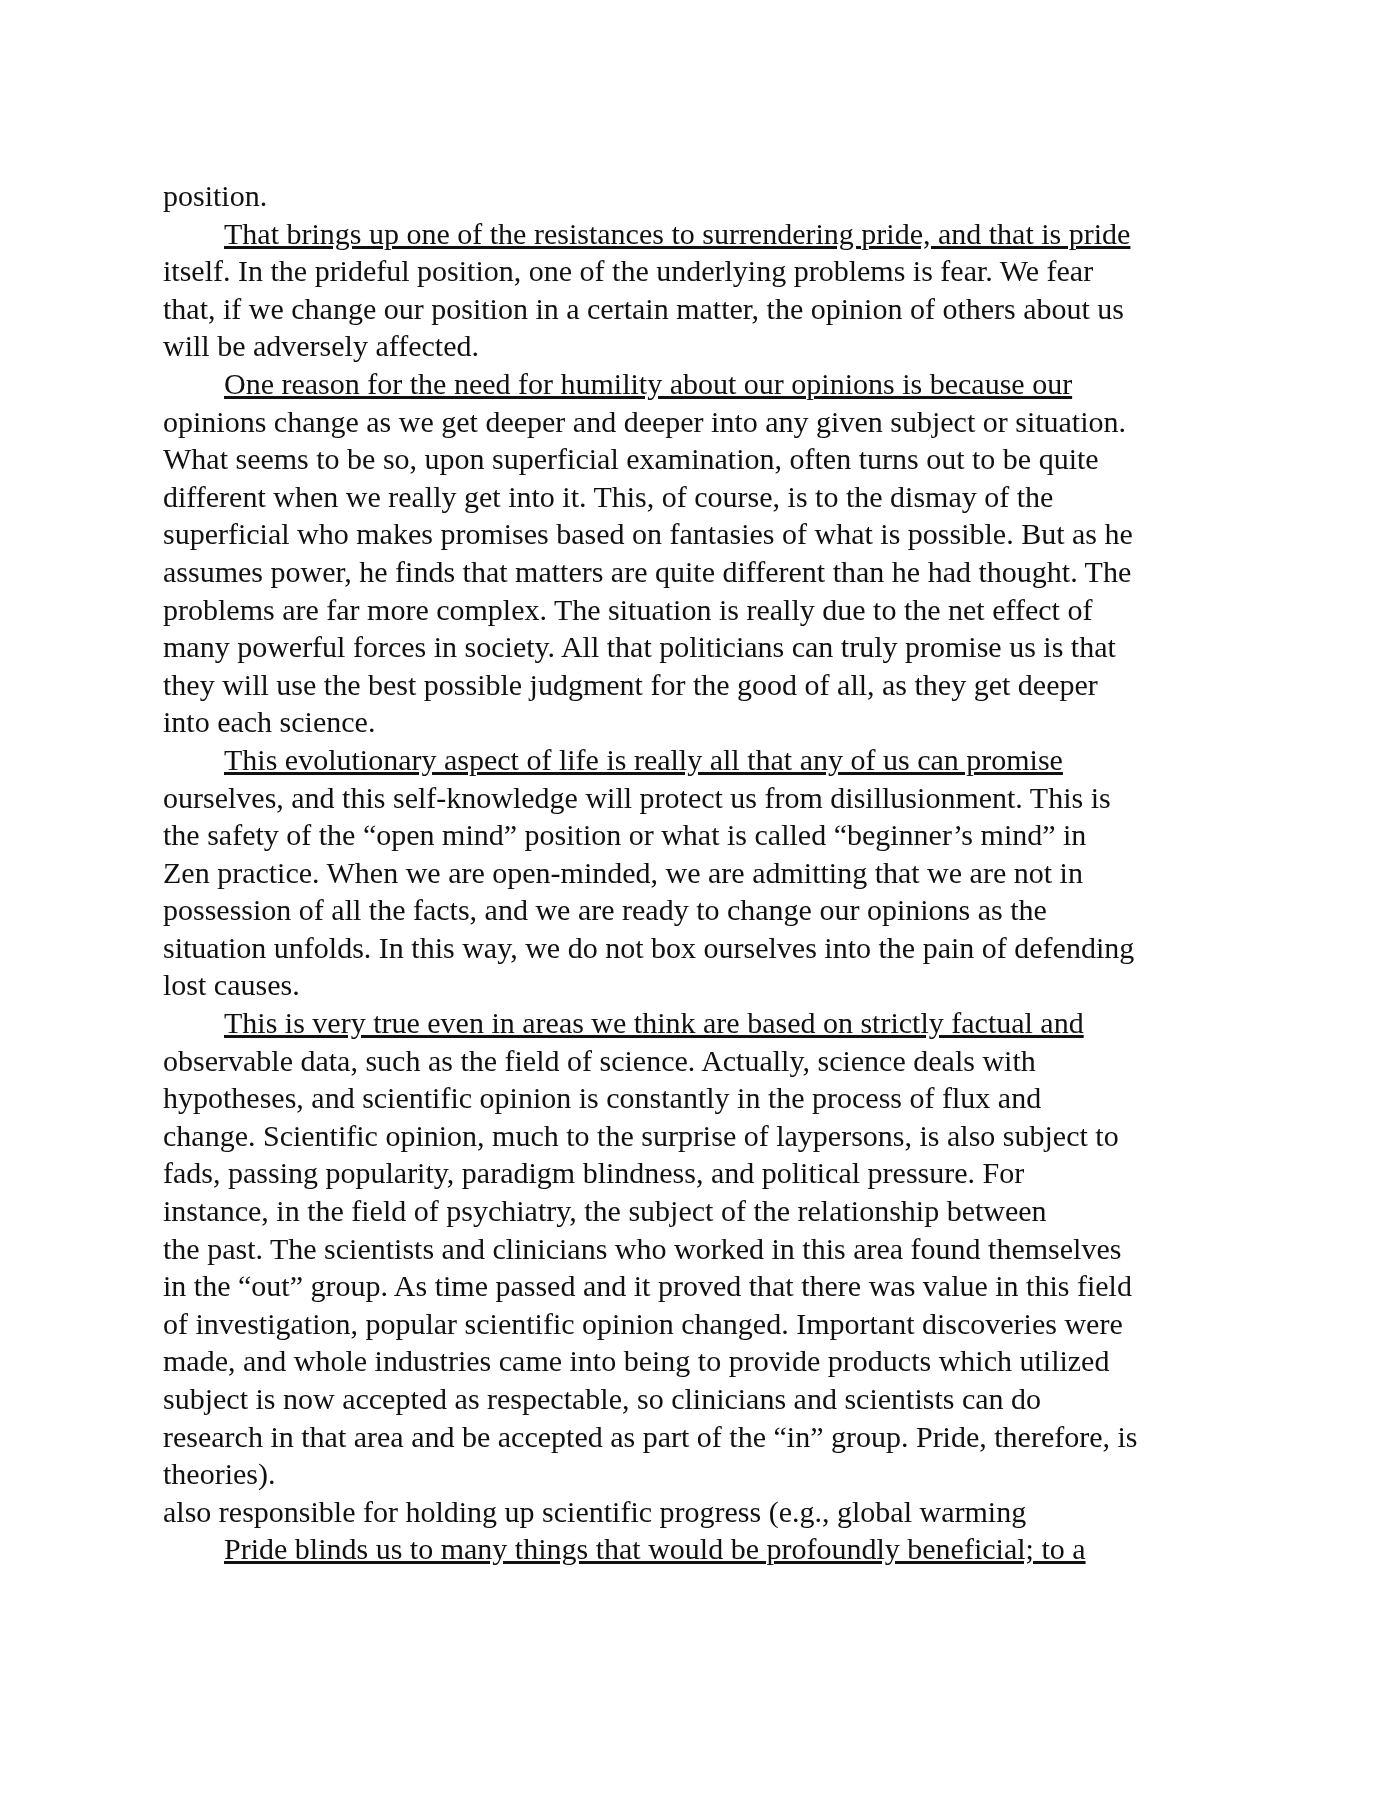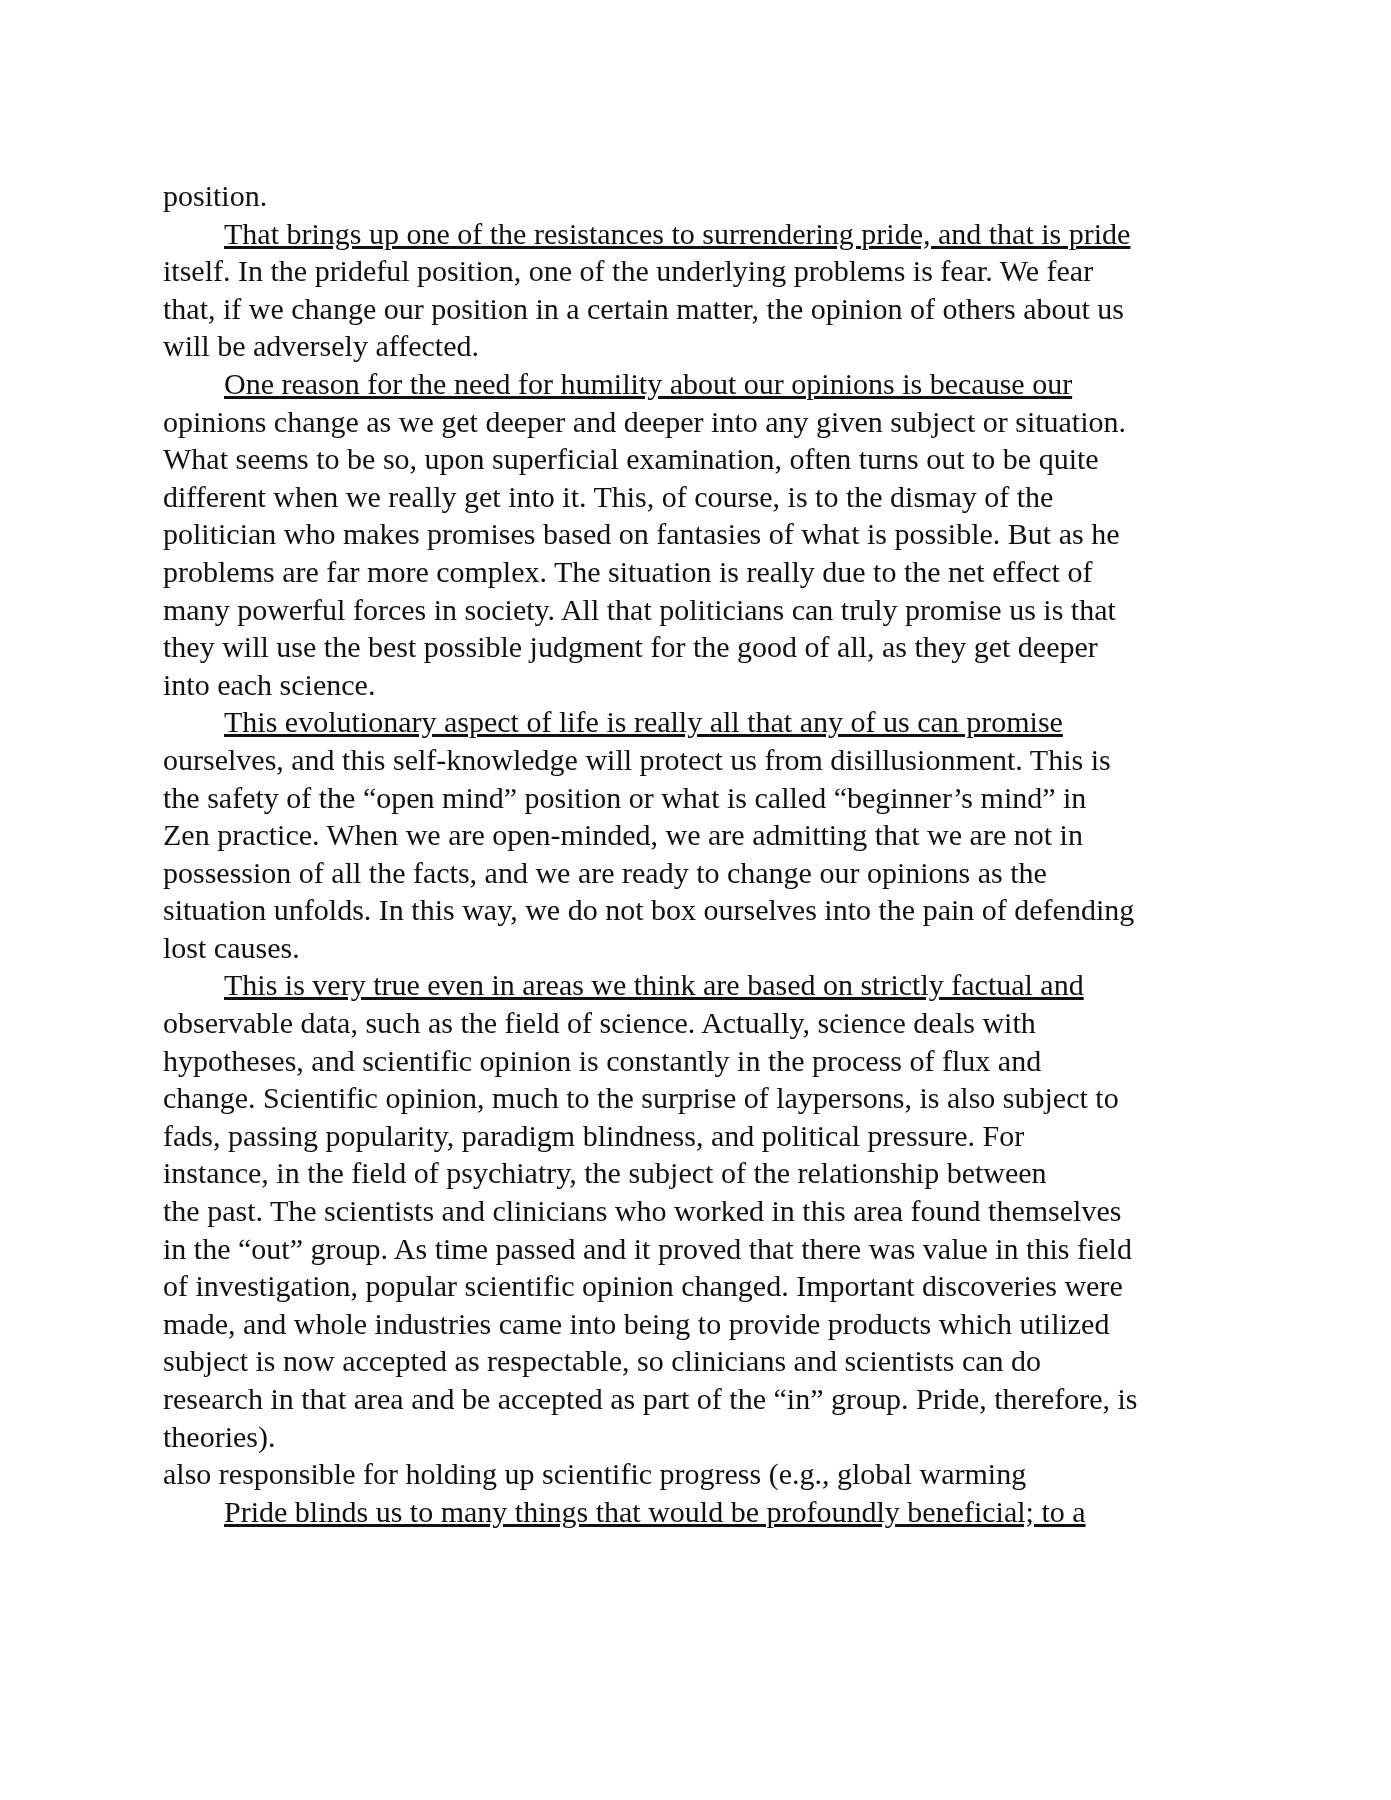--- a/index.html
+++ b/index.html
@@ -48,21 +48,22 @@
   <div class="text-block" id="text-block">
       <div class="line">position.</div>
       <div class="line indent">That brings up one of the resistances to surrendering pride, and that is pride</div>
       <div class="line">itself. In the prideful position, one of the underlying problems is fear. We fear</div>
       <div class="line">that, if we change our position in a certain matter, the opinion of others about us</div>
       <div class="line">will be adversely affected.</div>
       <div class="line indent">One reason for the need for humility about our opinions is because our</div>
       <div class="line">opinions change as we get deeper and deeper into any given subject or situation.</div>
       <div class="line">What seems to be so, upon superficial examination, often turns out to be quite</div>
       <div class="line">different when we really get into it. This, of course, is to the dismay of the</div>
-      <div class="line">politician who makes promises based on fantasies of what is possible. But as he</div>
+      <div class="line">superficial who makes promises based on fantasies of what is possible. But as he</div>
+      <div class="line">assumes power, he finds that matters are quite different than he had thought. The</div>
       <div class="line">problems are far more complex. The situation is really due to the net effect of</div>
       <div class="line">many powerful forces in society. All that politicians can truly promise us is that</div>
       <div class="line">they will use the best possible judgment for the good of all, as they get deeper</div>
       <div class="line">into each science.</div>
       <div class="line indent">This evolutionary aspect of life is really all that any of us can promise</div>
       <div class="line">ourselves, and this self-knowledge will protect us from disillusionment. This is</div>
       <div class="line">the safety of the “open mind” position or what is called “beginner’s mind” in</div>
       <div class="line">Zen practice. When we are open-minded, we are admitting that we are not in</div>
       <div class="line">possession of all the facts, and we are ready to change our opinions as the</div>
       <div class="line">situation unfolds. In this way, we do not box ourselves into the pain of defending</div>

